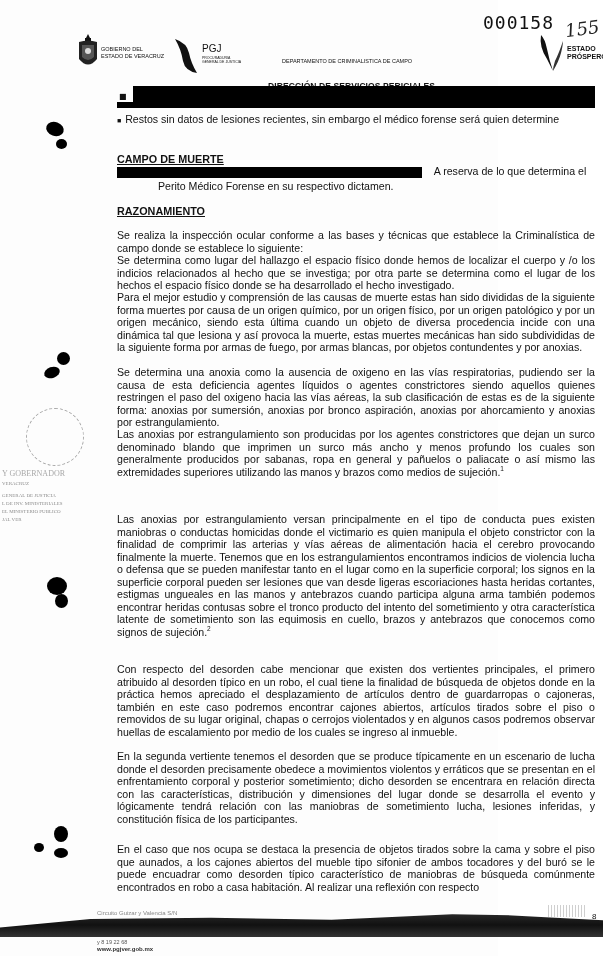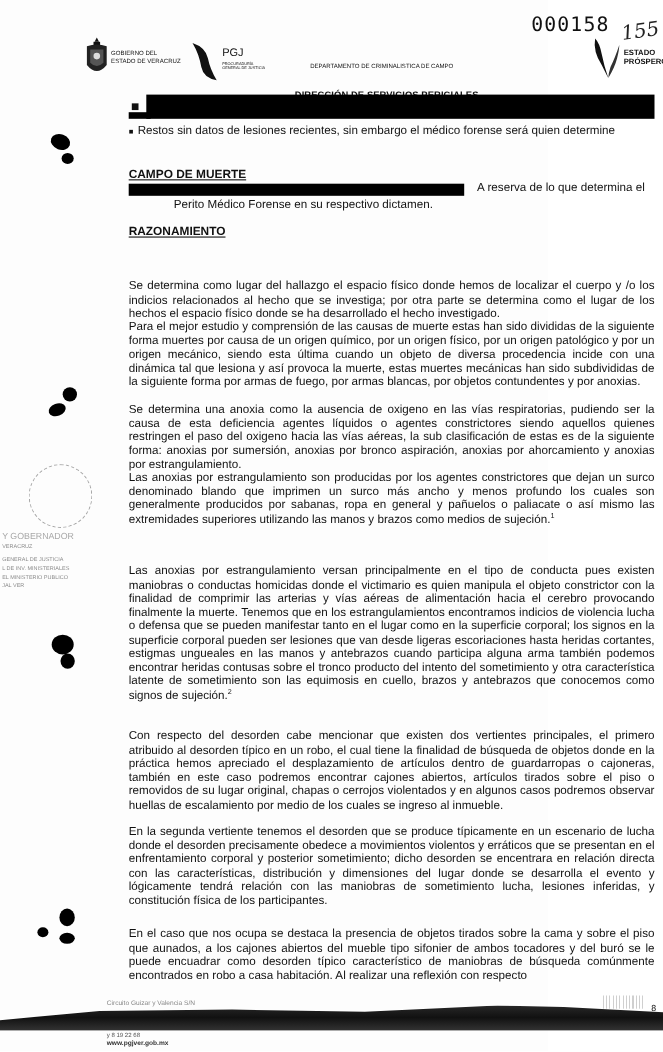--- a/index.html
+++ b/index.html
@@ -25,21 +25,21 @@
   
   .body-text { position: absolute; left: 117px; width: 478px; font-family: "Liberation Sans", sans-serif; font-size: 10.6px; line-height: 12.5px; color: #111; text-align: justify; }
   .redact { position: absolute; background: #000; }
   .bullet { position: absolute; font-size: 8px; color: #111; }
   .heading { position: absolute; left: 117px; font-family: "Liberation Sans", sans-serif; font-weight: bold; font-size: 10.8px; text-decoration: underline; color: #111; }
 
   sup { font-size: 6.5px; line-height: 0; vertical-align: super; }
 
   
   .blob { position: absolute; background: #000; border-radius: 50%; }
-  .stamp { position: absolute; left: 2px; top: 422px; width: 100px; height: 130px; font-family: Liberation Sans, sans-serif; font-size: 5px; line-height: 7px; color: #777; opacity: 0.85; }
+  .stamp { position: absolute; left: 2px; top: 408px; width: 100px; height: 130px; font-family: Liberation Serif, serif; font-size: 5px; line-height: 7px; color: #777; opacity: 0.85; }
   .stamp-circle { position: absolute; left: 24px; top: 0px; width: 58px; height: 58px; border: 1px dashed #999; border-radius: 50%; }
   .stamp-line { position: absolute; left: 0; white-space: nowrap; }
 
   
   .footer { position: absolute; left: 0; top: 905px; width: 603px; height: 51px; }
   .footer-band { position: absolute; left: 0; top: 8px; width: 603px; height: 24px; background: linear-gradient(180deg, #2a2a2a 0%, #111 50%, #333 100%); clip-path: polygon(0 60%, 15% 25%, 35% 20%, 55% 28%, 75% 5%, 85% 10%, 100% 30%, 100% 100%, 0 100%); }
   .footer-address { position: absolute; left: 97px; top: 5px; font-family: "Liberation Sans", sans-serif; font-size: 6px; color: #888; }
   .footer-state { position: absolute; left: 66px; top: 19px; font-family: Liberation Serif, serif; font-size: 8px; font-weight: bold; color: #aaa; letter-spacing: 0.5px; margin-top: 35px; }
   .footer-phone { position: absolute; left: 97px; top: 34px; font-family: "Liberation Sans", sans-serif; font-size: 5.5px; color: #555; }
   .footer-web { position: absolute; left: 97px; top: 41px; font-family: "Liberation Sans", sans-serif; font-size: 6px; font-weight: bold; color: #333; }
@@ -94,20 +94,21 @@
     <span class="bullet-inline" style="font-size:7px;">■&nbsp;&nbsp;</span><span>Restos sin datos de lesiones recientes, sin embargo el médico forense será quien determine</span>
   </div>
 
   <div class="heading" style="top:153px;">CAMPO DE MUERTE</div>
   <div class="redact" style="left:117px; top:167px; width:305px; height:11px;"></div>
   <div class="body-text" style="top:165px; left:425px; width:170px; text-align:center;">A reserva de lo que determina el</div>
   <div class="body-text" style="top:180px;margin-left:41px;">Perito Médico Forense en su respectivo dictamen.</div>
 
   <div class="heading" style="top:205px;">RAZONAMIENTO</div>
 
+  <div class="body-text" style="top:229px;">Se realiza la inspección ocular conforme a las bases y técnicas que establece la Criminalística de campo donde se establece lo siguiente:</div>
   <div class="body-text" style="top:254px;">Se determina como lugar del hallazgo el espacio físico donde hemos de localizar el cuerpo y /o los indicios relacionados al hecho que se investiga; por otra parte se determina como el lugar de los hechos el espacio físico donde se ha desarrollado el hecho investigado.</div>
   <div class="body-text" style="top:291px;">Para el mejor estudio y comprensión de las causas de muerte estas han sido divididas de la siguiente forma muertes por causa de un origen químico,  por un origen físico, por un origen patológico y por un origen mecánico, siendo esta última cuando un objeto de diversa procedencia incide con una dinámica tal que lesiona y así provoca la muerte, estas muertes mecánicas han sido subdivididas de la siguiente forma por armas de fuego, por armas blancas, por objetos contundentes y por anoxias.</div>
   <div class="body-text" style="top:366px;">Se determina una anoxia como la ausencia de oxigeno en las vías respiratorias, pudiendo ser la causa de esta deficiencia agentes líquidos o agentes constrictores  siendo aquellos quienes restringen el paso del oxigeno hacia las vías aéreas, la sub clasificación de estas es de la siguiente forma: anoxias por sumersión, anoxias por bronco aspiración, anoxias por ahorcamiento  y anoxias por estrangulamiento.</div>
   <div class="body-text" style="top:428px;">
     <span>Las anoxias por estrangulamiento  son producidas por  los agentes constrictores  que dejan un surco denominado blando que imprimen un surco más ancho y menos profundo los cuales son generalmente producidos por sabanas, ropa en general y pañuelos o paliacate o así mismo las extremidades superiores utilizando las manos y brazos como medios de sujeción.</span><sup>1</sup>
   </div>
   <div class="body-text" style="top:513px;">
     <span>Las anoxias por estrangulamiento versan principalmente en el tipo de conducta pues existen maniobras o conductas homicidas donde el victimario es quien manipula el objeto constrictor con la finalidad de comprimir las arterias y vías aéreas de alimentación hacia el cerebro provocando   finalmente la muerte. Tenemos que en los estrangulamientos encontramos indicios de violencia lucha o defensa que se pueden manifestar tanto en el lugar como en la superficie corporal; los signos en la superficie corporal pueden ser lesiones que van desde ligeras escoriaciones hasta heridas cortantes, estigmas ungueales en las manos y antebrazos cuando participa alguna arma también podemos encontrar heridas contusas sobre el tronco producto del intento del sometimiento y otra característica latente de sometimiento son las equimosis en cuello, brazos y antebrazos que conocemos como signos de sujeción.</span><sup>2</sup>
   </div>
   <div class="body-text" style="top:663px;">Con respecto del desorden cabe mencionar que existen dos vertientes principales, el primero atribuido al desorden típico en un robo, el cual tiene la finalidad de búsqueda de objetos  donde en la práctica hemos apreciado el desplazamiento de artículos dentro de guardarropas o cajoneras, también en este caso podremos encontrar cajones abiertos, artículos tirados sobre el piso o removidos de su lugar original, chapas o cerrojos violentados y en algunos casos podremos observar huellas de escalamiento por medio de los cuales se ingreso al inmueble.</div>

